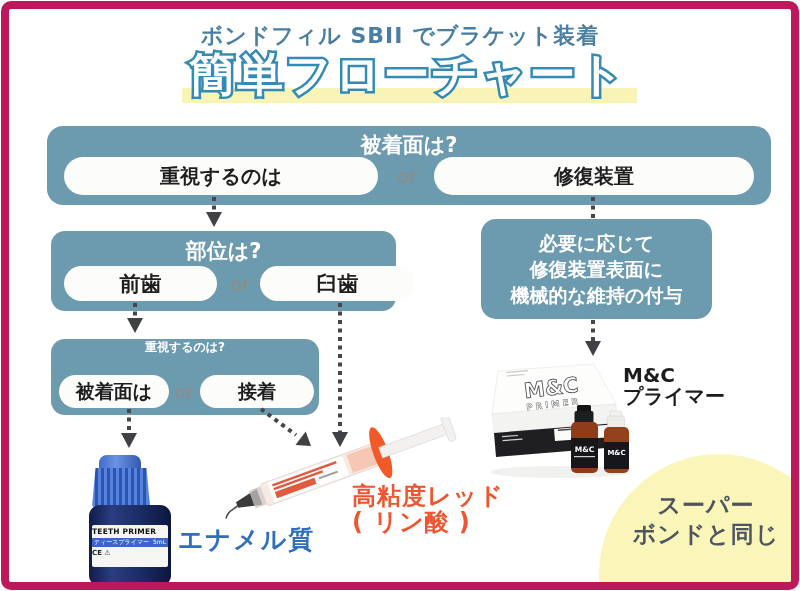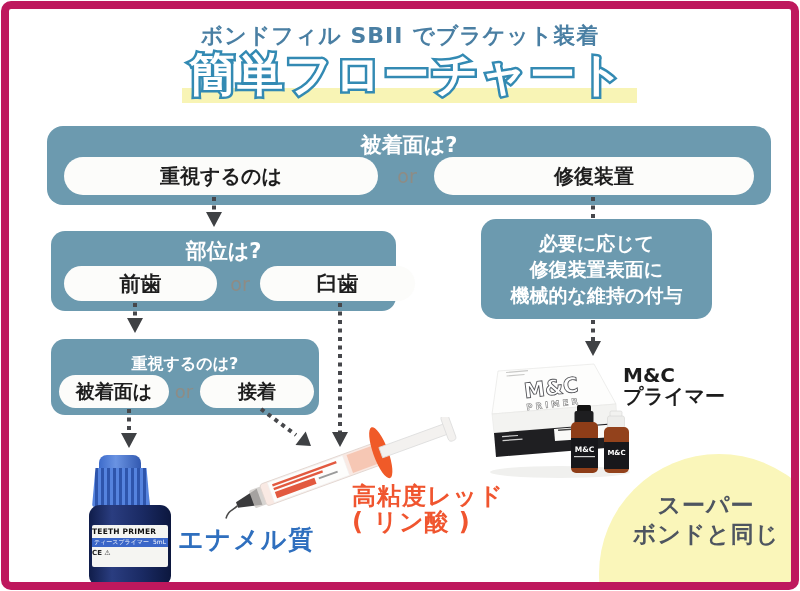--- a/index.html
+++ b/index.html
@@ -37,21 +37,21 @@
   #box1 .p-right { left:387px; width:320px; }
 
   #box2 { left:42px; top:222px; width:345px; height:80px; border-radius:14px; }
   #box2 .q { top:6px; font-size:21px; }
   #box2 .pill { top:35px; height:35px; border-radius:18px; font-size:21px; }
   #box2 .p-left { left:13px; width:153px; }
   #box2 .or { left:170px; top:35px; width:38px; height:35px; font-size:19px; }
   #box2 .p-right { left:209px; width:155px; }
 
   #box3 { left:42px; top:330px; width:268px; height:76px; border-radius:14px; }
-  #box3 .q { top:15px; font-size:16px; }
+  #box3 .q { top:0; font-size:12px; }
   #box3 .pill { top:36px; height:33px; border-radius:17px; font-size:19px; }
   #box3 .p-left { left:8px; width:110px; }
   #box3 .or { left:119px; top:36px; width:28px; height:33px; font-size:18px; }
   #box3 .p-right { left:149px; width:114px; }
 
   #notebox { left:472px; top:210px; width:231px; height:100px; border-radius:15px;
              padding-top:11px; }
   #notebox .nline { text-align:center; color:#fff; font-weight:bold; font-size:19px;
                     line-height:26px; }
 

